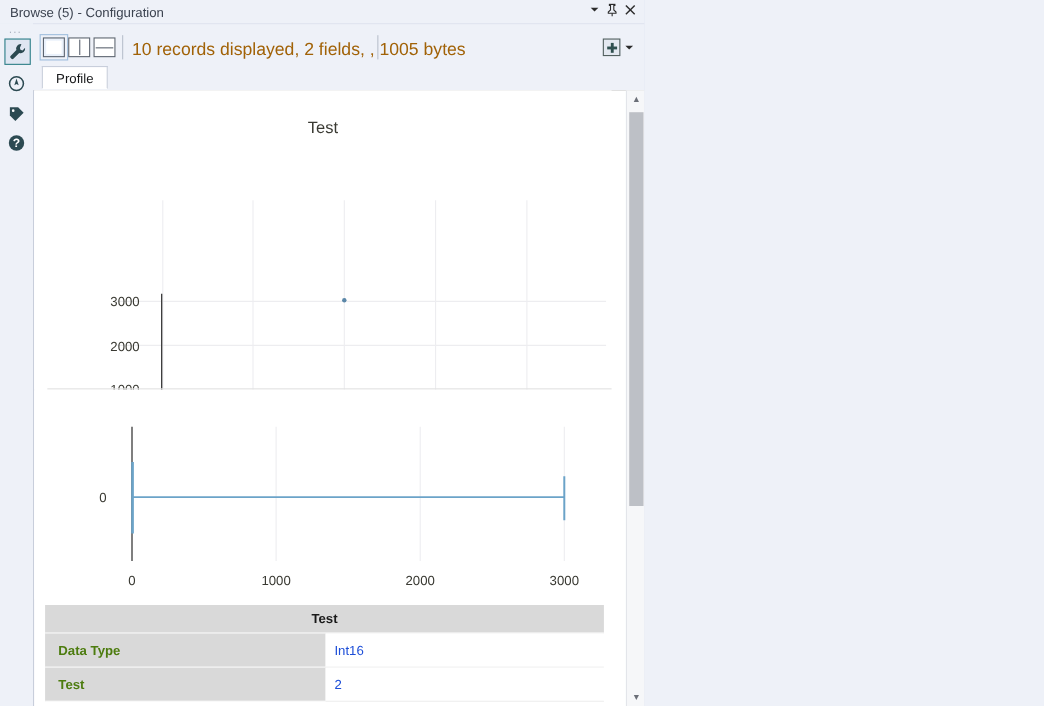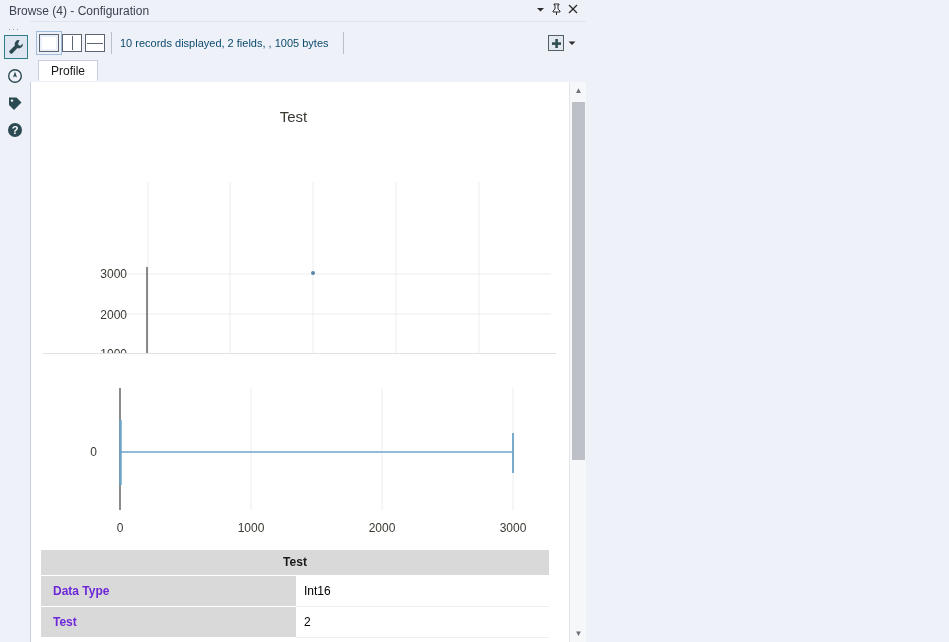--- a/index.html
+++ b/index.html
@@ -63,21 +63,21 @@
     box-sizing: border-box;
   }
   .view-btn.sel { outline: 1px solid #9fbedd; outline-offset: 2px; background:#eaf1fb;}
   #view1 { left: 9px; }
   #view2 { left: 32px; }
   #view3 { left: 55px; }
   .view-inner-v { position: absolute; left: 50%; top: 1px; bottom: 1px; width: 1px; background: #5c6470; }
   .view-inner-h { position: absolute; top: 50%; left: 1px; right: 1px; height: 1px; background: #5c6470; }
   .view-fill { position:absolute; left:2px; top:2px; right:2px; bottom:2px; background:#5c6470; }
   #tb-sep1 { position: absolute; left: 81px; top: 2px; width: 1px; height: 22px; background: #b9c0cc; }
-  #records-text { position: absolute; left: 90px; top: 7px; font-size: 11px; color: #0c4a6e; white-space: nowrap; }
+  #records-text { position: absolute; left: 90px; top: 7px; font-size: 16px; color: #a16207; white-space: nowrap; }
   #tb-sep2 { position: absolute; left: 313px; top: 2px; width: 1px; height: 22px; background: #b9c0cc; }
   #add-btn {
     position: absolute; right: 22px; top: 5px; width: 16px; height: 16px;
     border: 1px solid #52605f; background: #e3e8f0; box-sizing: border-box;
     display:flex; align-items:center; justify-content:center;
   }
   #add-caret { position:absolute; right: 10px; top: 9px; font-size: 9px; color:#2b2b2b; }
 
   
   #tab-strip {
@@ -116,41 +116,41 @@
 
   
   #field-table { position: absolute; left: 10px; top: 468px; width: 508px; }
   .ft-head {
     height: 25px; background: #d9d9d9; text-align: center; font-weight: bold;
     font-size: 12px; line-height: 25px; color: #1a1a1a; border-bottom: 1px solid #fff;
   }
   .ft-row { display: flex; height: 31px; }
   .ft-label {
     width: 255px; background: #d9d9d9; font-weight: bold; font-size: 12px;
-    line-height: 31px; padding-left: 12px; box-sizing: border-box; color: #6d28d9;
+    line-height: 31px; padding-left: 12px; box-sizing: border-box; color: #4d7c0f;
     border-bottom: 1px solid #fff;
   }
   .ft-value {
     flex: 1; background: #fff; font-size: 12px; line-height: 31px;
-    padding-left: 8px; color: #000000; border-bottom: 1px solid #eee;
+    padding-left: 8px; color: #1d4ed8; border-bottom: 1px solid #eee;
   }
 
   
   #right-side { position: absolute; left: 586px; top: 0; width: 363px; height: 642px; background: #eef1f8; }
   #splitter-v { position: absolute; left: 586px; top: 0; width: 6px; height: 642px; background: #dde3ef; }
 </style>
 </head>
 <body>
 
 <div id="root">
 
   <div id="config-panel">
 
     <div id="config-titlebar">
-      <div id="config-title">Browse (4) - Configuration</div>
+      <div id="config-title">Browse (5) - Configuration</div>
       <div class="tb-btn" id="tb-dropdown">
         <svg width="9" height="9" viewBox="0 0 9 9">
             <path d="M1 3 L4.5 6.5 L8 3 Z" fill="#2b2b2b"></path>
           </svg>
       </div>
       <div class="tb-btn" id="tb-pin">
         <svg width="11" height="12" viewBox="0 0 11 12">
           <path d="M3 1 h5 v1 h-1 v4 l2 2 v1 H2 v-1 l2 -2 V2 H3 Z" fill="none" stroke="#2b2b2b" stroke-width="1"></path>
           <line x1="5.5" y1="9" x2="5.5" y2="12" stroke="#2b2b2b" stroke-width="1"></line>
         </svg>

